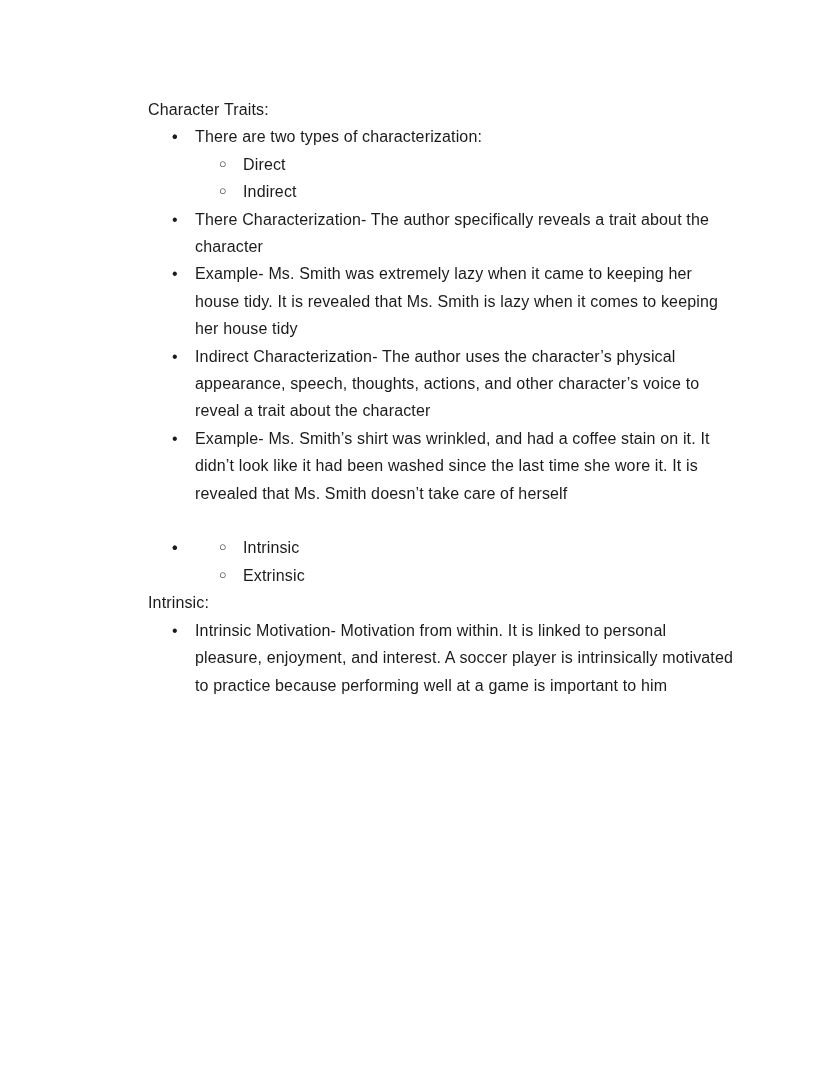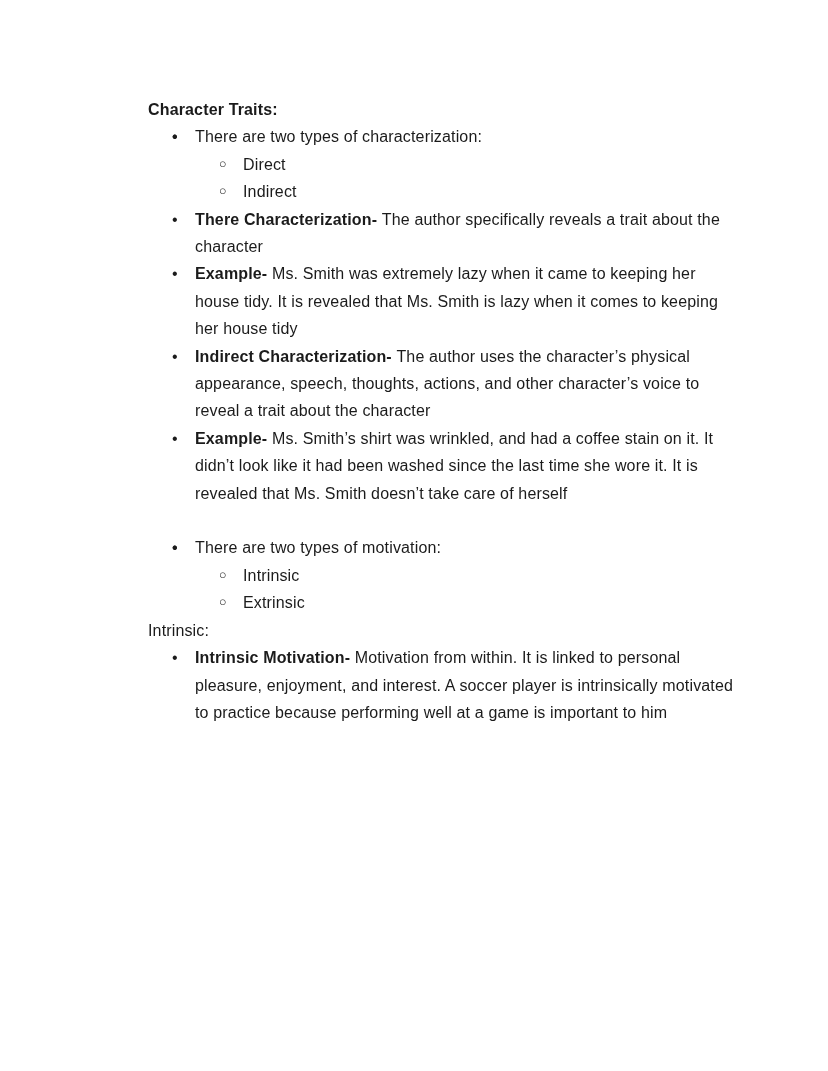--- a/index.html
+++ b/index.html
@@ -42,21 +42,21 @@
   }
   .bullet > .marker {
     left: 24px;
   }
   .circle > .marker {
     left: 71px;
     font-size: 12.5px;
     line-height: 27.4px;
   }
   .b {
-    font-weight: 700;
+    font-weight: 400;
   }
   .spacer {
     height: 27.4px;
   }
 </style>
 </head>
 <body>
 
 <div class="page">
   <div id="doc">
@@ -64,19 +64,19 @@
       <div class="block bullet"><span class="marker">•</span></div>
       <div class="block bullet"><span class="marker">•</span><span class="txt"><span>There are two types of characterization:</span></span></div>
       <div class="block circle"><span class="marker">○</span><span class="txt"><span>Direct</span></span></div>
       <div class="block circle"><span class="marker">○</span><span class="txt"><span>Indirect</span></span></div>
       <div class="block bullet"><span class="marker">•</span><span class="txt"><span class="b">There Characterization- </span><span>The author specifically reveals a trait about the character</span></span></div>
       <div class="block bullet"><span class="marker">•</span><span class="txt"><span class="b">Example- </span><span>Ms. Smith was extremely lazy when it came to keeping her house tidy. It is revealed that Ms. Smith is lazy when it comes to keeping her house tidy</span></span></div>
       <div class="block bullet"><span class="marker">•</span><span class="txt"><span class="b">Indirect Characterization- </span><span>The author uses the character’s physical appearance, speech, thoughts, actions, and other character’s voice to reveal a trait about the character</span></span></div>
       <div class="block bullet"><span class="marker">•</span><span class="txt"><span class="b">Example- </span><span>Ms. Smith’s shirt was wrinkled, and had a coffee stain on it. It didn’t look like it had been washed since the last time she wore it. It is revealed that Ms. Smith doesn’t take care of herself</span></span></div>
       <div class="block spacer"></div>
       <div class="block bullet"><span class="marker">•</span></div>
-      <div class="block bullet"><span class="marker">•</span><span class="txt"><span>There are two types of motivation:</span></span></div>
+      <div class="block bullet"><span class="marker">•</span></div>
       <div class="block circle"><span class="marker">○</span><span class="txt"><span>Intrinsic</span></span></div>
       <div class="block circle"><span class="marker">○</span><span class="txt"><span>Extrinsic</span></span></div>
       <div class="block heading"><span class="txt"><span>Intrinsic:</span></span></div>
       <div class="block bullet"><span class="marker">•</span><span class="txt"><span class="b">Intrinsic Motivation- </span><span>Motivation from within. It is linked to personal pleasure, enjoyment, and interest. A soccer player is intrinsically motivated to practice because performing well at a game is important to him</span></span></div>
     </div>
 </div>
 
 </body></html>

